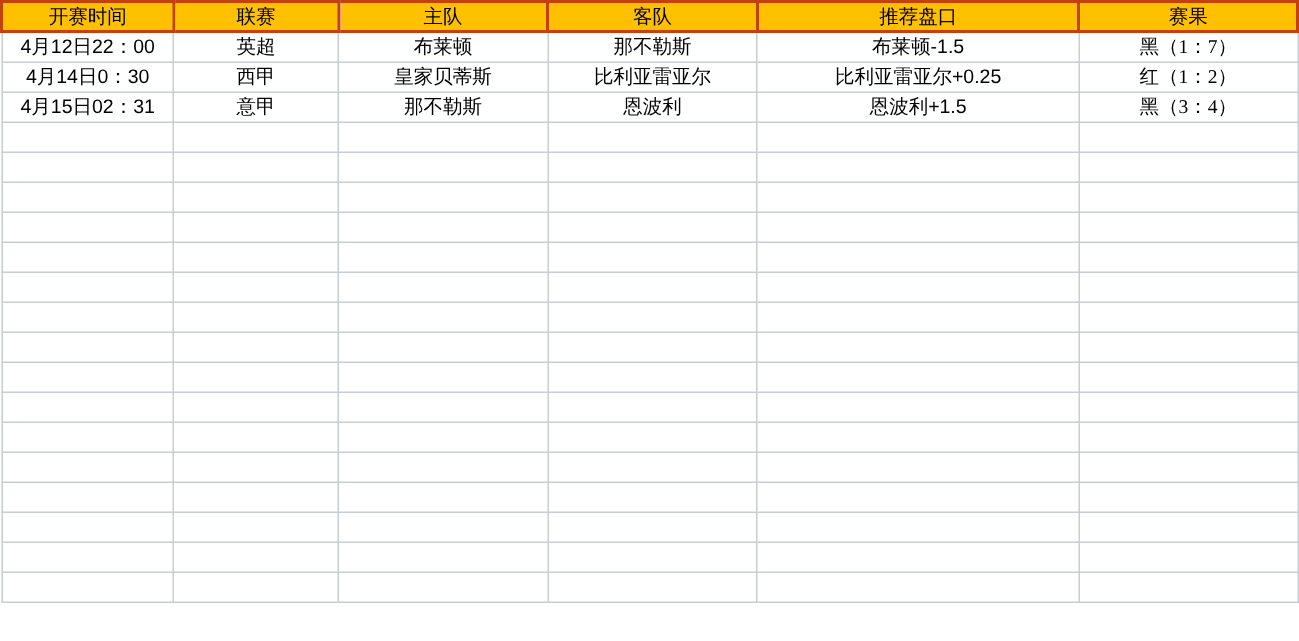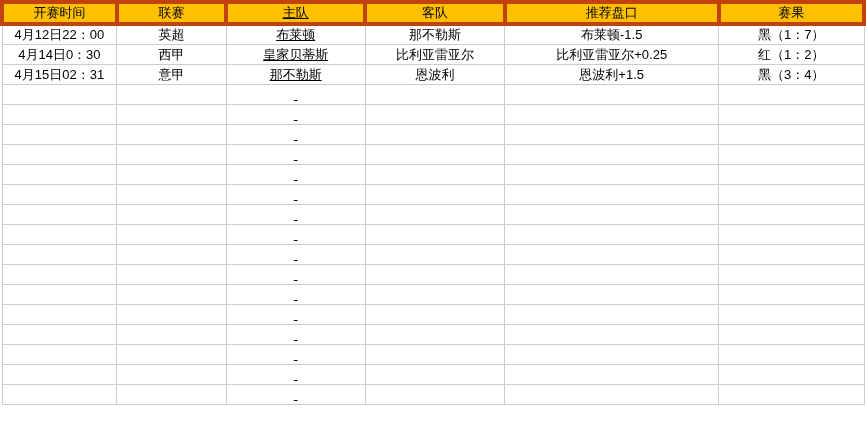--- a/index.html
+++ b/index.html
@@ -34,29 +34,29 @@
     text-align: center;
     vertical-align: middle;
     white-space: nowrap;
     overflow: hidden;
     background: #ffffff;
     box-sizing: border-box;
   }
   table.grid tr.header-row td {
     background: #ffc000;
     font-weight: normal;
-    border: 4px solid #c2410c;
+    border: 2px solid #c2410c;
     height: 17px;
   }
   td.c0 { width: 115px; }
   td.c1 { width: 110px; }
-  td.c2 { width: 140px; text-decoration: underline; }
+  td.c2 { width: 140px; }
   td.c3 { width: 140px; margin-left: 44px; }
   td.c4 { width: 215px; }
-  td.c5 { width: 146px; }
+  td.c5 { width: 146px; font-family: Liberation Serif, serif; }
   .red-text { color: #ff0000; }
   .result-cell { letter-spacing: 0px; }
 </style>
 </head>
 <body>
 
 <div class="sheet">
   <table class="grid">
     <tbody>
       <tr class="header-row">

